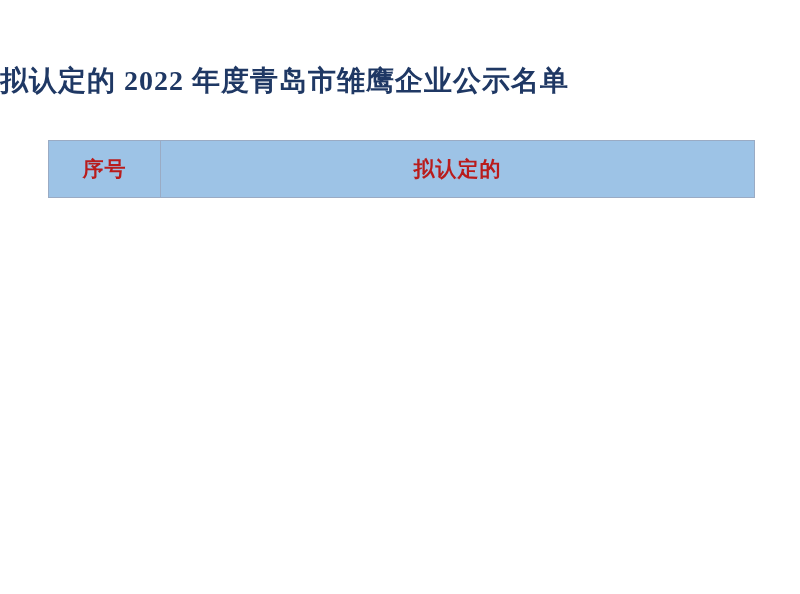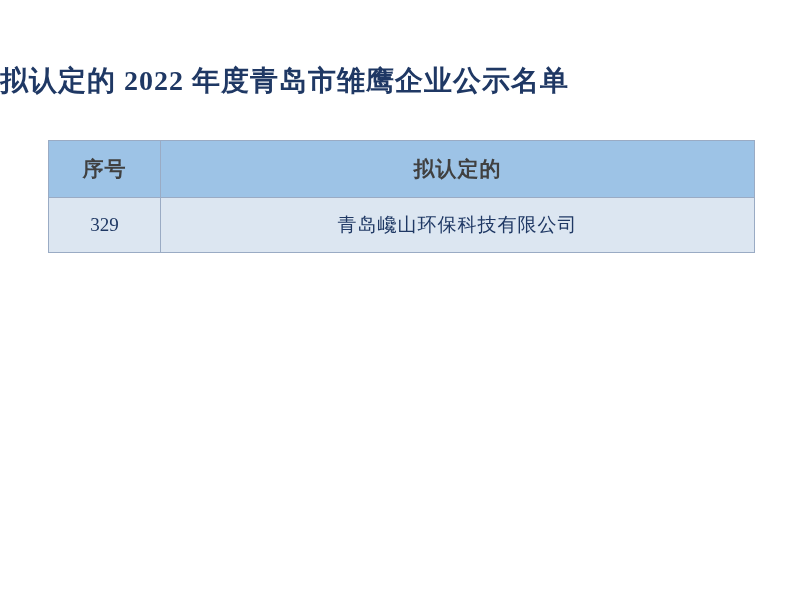--- a/index.html
+++ b/index.html
@@ -47,21 +47,21 @@
   table.listing th,
   table.listing td {
     border: 1px solid #9aabc4;
     text-align: center;
     vertical-align: middle;
     font-family: "Liberation Serif", "DejaVu Serif", serif;
   }
   table.listing thead th {
     height: 54px;
     background: #9dc3e6;
-    color: #404040;
+    color: #b91c1c;
     font-size: 21px;
     font-weight: bold;
     letter-spacing: 1px;
   }
   table.listing tbody td {
     height: 52px;
     background: #dce6f1;
     color: #1f3864;
     font-size: 19px;
     font-weight: normal;
@@ -87,21 +87,17 @@
         <col class="col-index">
         <col class="col-unit">
       </colgroup>
       <thead>
         <tr>
           <th>序号</th>
           <th>拟认定的</th>
         </tr>
       </thead>
       <tbody>
-        <tr>
-          <td class="cell-index">329</td>
-          <td class="cell-unit">青岛巉山环保科技有限公司</td>
-        </tr>
       </tbody>
     </table>
   </div>
 
 </div>
 
 </body></html>

